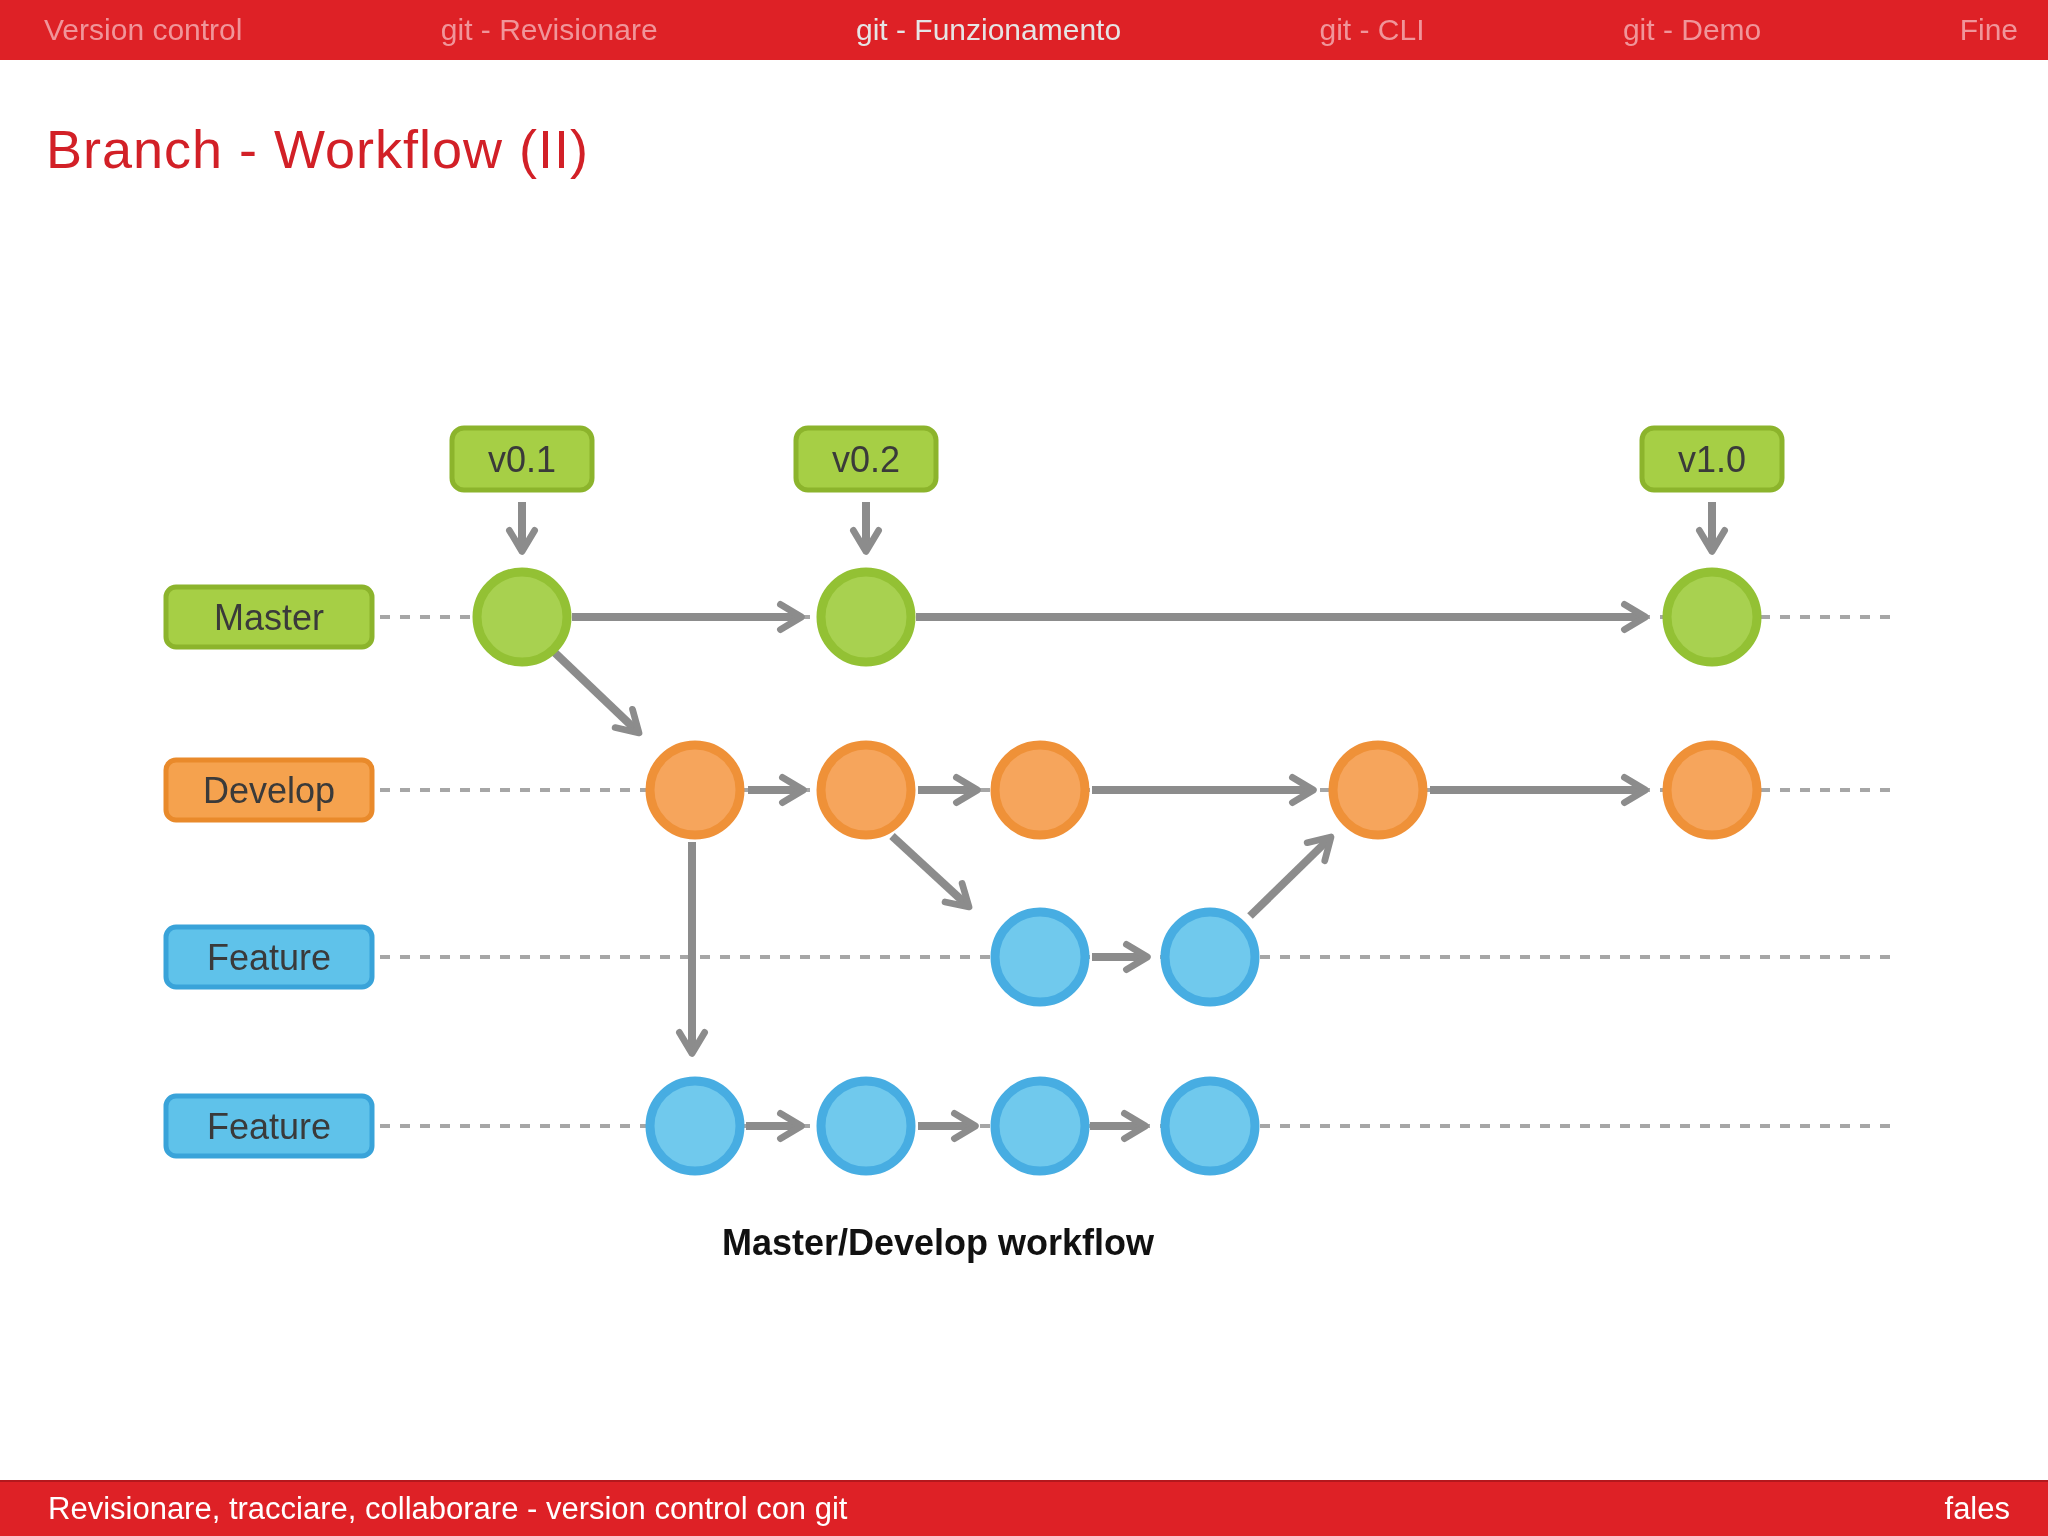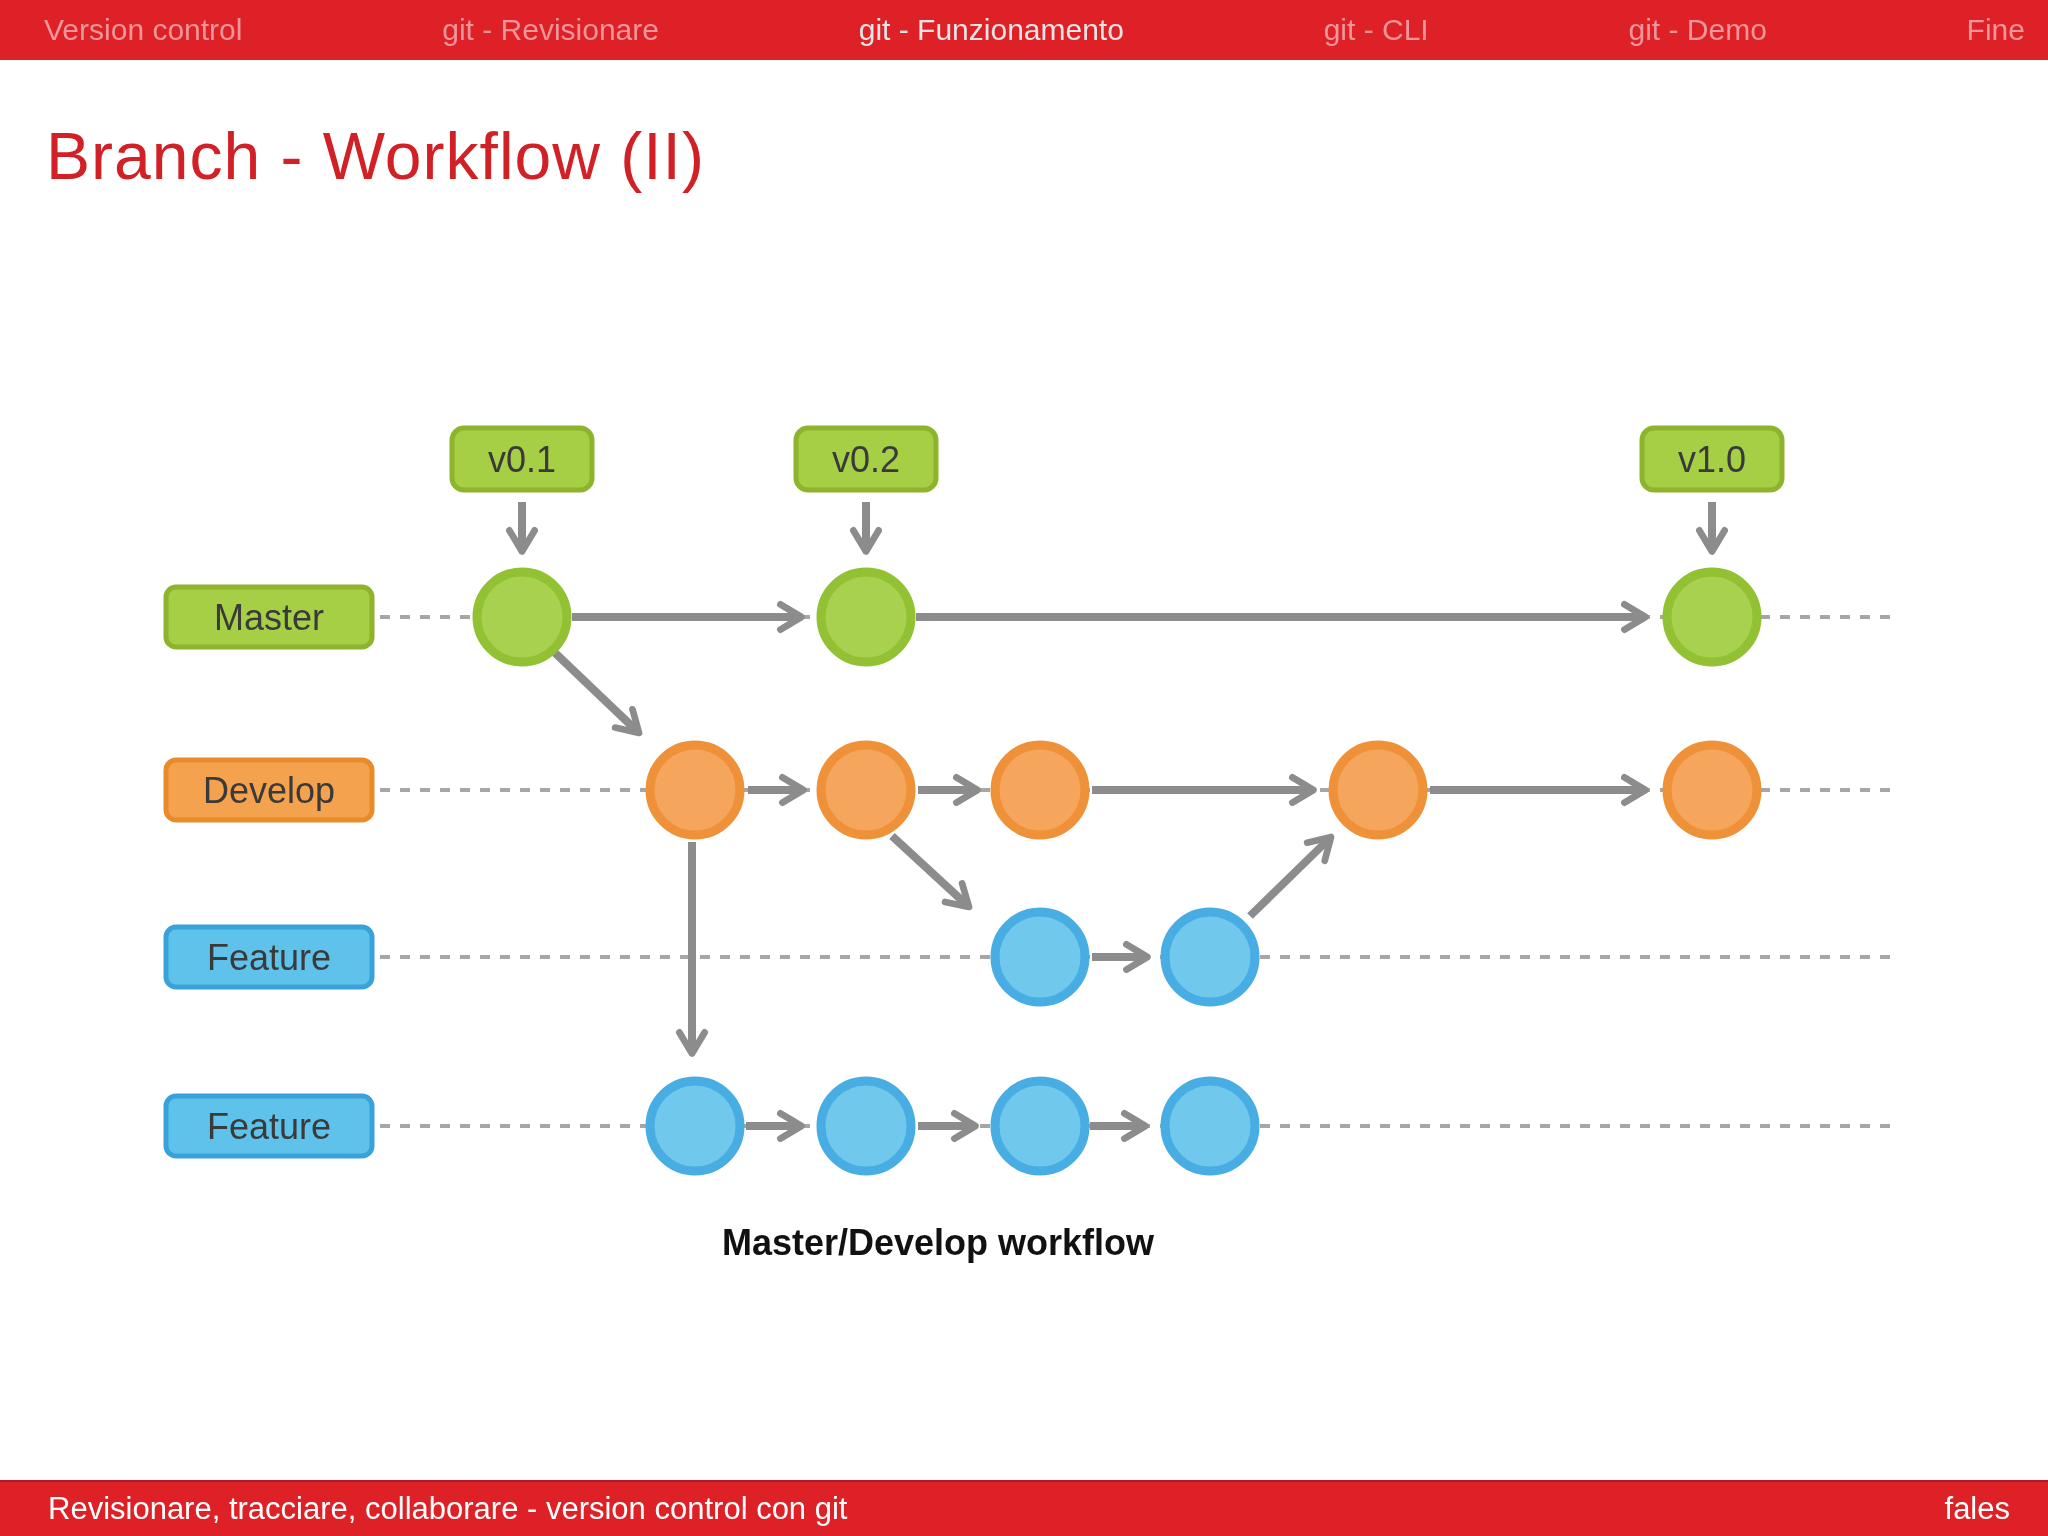--- a/index.html
+++ b/index.html
@@ -2,26 +2,26 @@
 <html><head>
 <meta charset="utf-8">
 <style>
   html,body{margin:0;padding:0;background:#fff;}
   .slide{position:relative;width:2048px;height:1536px;background:#ffffff;
          font-family:"Liberation Sans",sans-serif;overflow:hidden;}
 
   
   .topbar{position:absolute;left:0;top:0;width:2048px;height:60px;background:#de2126;
           display:flex;align-items:center;justify-content:space-between;
-          padding:0 23px 0 44px;box-sizing:border-box;}
+          padding:0 30px 0 44px;box-sizing:border-box;}
   .topbar .nav-item{font-size:30px;color:#f0959a;text-decoration:none;white-space:nowrap;cursor:pointer;}
   .topbar .nav-item.active{color:#e5e5e5;font-weight:normal;}
 
   
-  .page-title{position:absolute;left:46px;top:118px;font-size:66px;color:#d22027;
+  .page-title{position:absolute;left:46px;top:118px;font-size:54px;color:#d22027;
               font-weight:400;letter-spacing:1px;}
 
   
   .diagram{position:absolute;left:0;top:0;width:2048px;height:1536px;}
 
   .branch-label-text,.tag-text{font-size:36px;fill:#3a3a3a;}
 
   
   .caption{position:absolute;left:0;top:1222px;width:1876px;text-align:center;
            font-size:36px;font-weight:600;color:#111111;}

